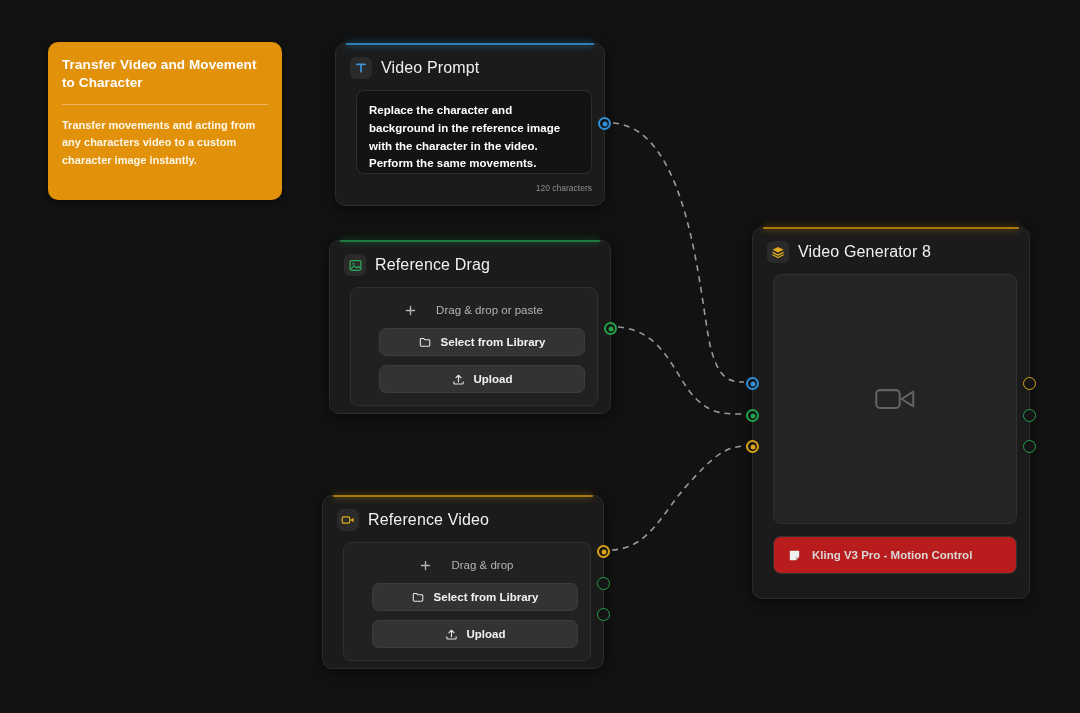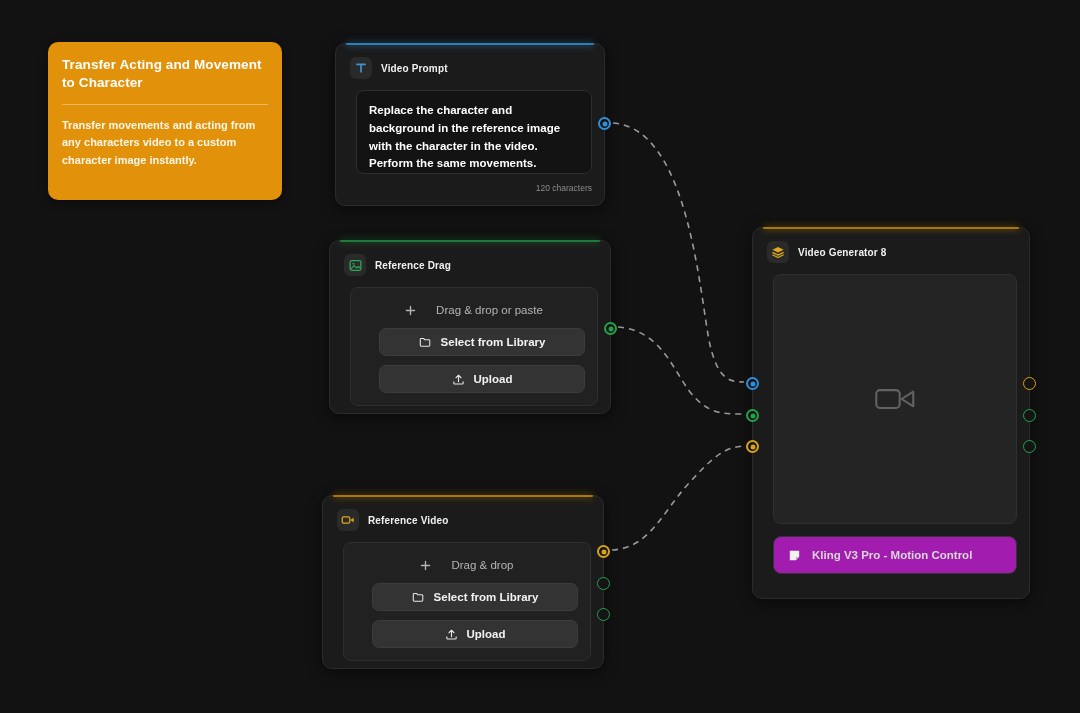--- a/index.html
+++ b/index.html
@@ -33,21 +33,21 @@
   .node::before {
     content: ""; position: absolute; left: 10px; right: 10px; top: -1px; height: 2px;
     border-radius: 2px; background: var(--accent, #2b2b2b);
     box-shadow: 0 0 7px var(--accent, transparent);
   }
   .node-header { display: flex; align-items: center; gap: 9px; padding: 13px 14px 11px 14px; }
   .node-icon {
     width: 22px; height: 22px; border-radius: 6px; background: #2a2a2a;
     display: flex; align-items: center; justify-content: center; flex: 0 0 auto;
   }
-  .node-title { color: #f0f0f0; font-size: 10px; font-weight: bold; letter-spacing: .15px; }
+  .node-title { color: #f0f0f0; font-size: 16px; font-weight: normal; letter-spacing: .15px; }
 
   .node-body { padding: 0 12px 12px 20px; }
 
   
   .prompt-box {
     background: #131313; border: 1px solid #2e2e2e; border-radius: 8px;
     padding: 11px 12px; height: 84px; color: #ffffff;
     font-size: 11.5px; font-weight: bold; line-height: 1.55;
   }
   .char-count { text-align: right; color: #8c8c8c; font-size: 8.5px; padding-top: 9px; }
@@ -68,21 +68,21 @@
   }
   .dz-btn:last-child { margin-bottom: 0; }
 
   
   .preview {
     background: #242424; border: 1px solid #303030; border-radius: 8px;
     height: 250px; display: flex; align-items: center; justify-content: center;
   }
   .model-chip {
     display: flex; align-items: center; gap: 10px;
-    background: #a21caf; border: 1px solid #343434; border-radius: 8px;
+    background: #b91c1c; border: 1px solid #343434; border-radius: 8px;
     height: 38px; padding: 0 13px; margin-top: 12px; color: #d8d8d8;
     font-size: 11.5px; font-weight: bold; cursor: pointer;
   }
 
   
   .port { position: absolute; width: 13px; height: 13px; border-radius: 50%; cursor: pointer; }
   .port.filled { border: 2px solid var(--pc); background: #141414; }
   .port.filled::after {
     content: ""; position: absolute; left: 50%; top: 50%; width: 5px; height: 5px;
     transform: translate(-50%,-50%); border-radius: 50%; background: var(--pc);
@@ -94,21 +94,21 @@
 
 <div id="canvas">
 
   <svg id="edges" viewBox="0 0 1080 713">
     <path d="M 613,123 C 690,128 700,300 710,345 C 718,378 728,382 744,382" fill="none" stroke="#9a9a9a" stroke-width="1.6" stroke-dasharray="6 5"></path>
     <path d="M 618,327 C 660,330 672,368 690,392 C 708,414 722,414 744,414" fill="none" stroke="#9a9a9a" stroke-width="1.6" stroke-dasharray="6 5"></path>
     <path d="M 612,550 C 650,548 662,512 690,482 C 712,458 724,447 744,446" fill="none" stroke="#9a9a9a" stroke-width="1.6" stroke-dasharray="6 5"></path>
   </svg>
 
   <div class="info-card">
-    <div class="info-title">Transfer Acting and Movement to Character</div>
+    <div class="info-title">Transfer Video and Movement to Character</div>
     <div class="info-rule"></div>
     <div class="info-desc">Transfer movements and acting from any characters video to a custom character image instantly.</div>
   </div>
 
   <div class="node" style="left:335px; top:43px; width:270px; height:163px; --accent:#2f7fb5;">
     <div class="node-header">
       <span class="node-icon">
         <svg width="12" height="12" viewBox="0 0 12 12">
             <path d="M2 2.4h8M6 2.4v7.4" stroke="#3f93d8" stroke-width="1.7" stroke-linecap="round" fill="none"></path>
           </svg>

